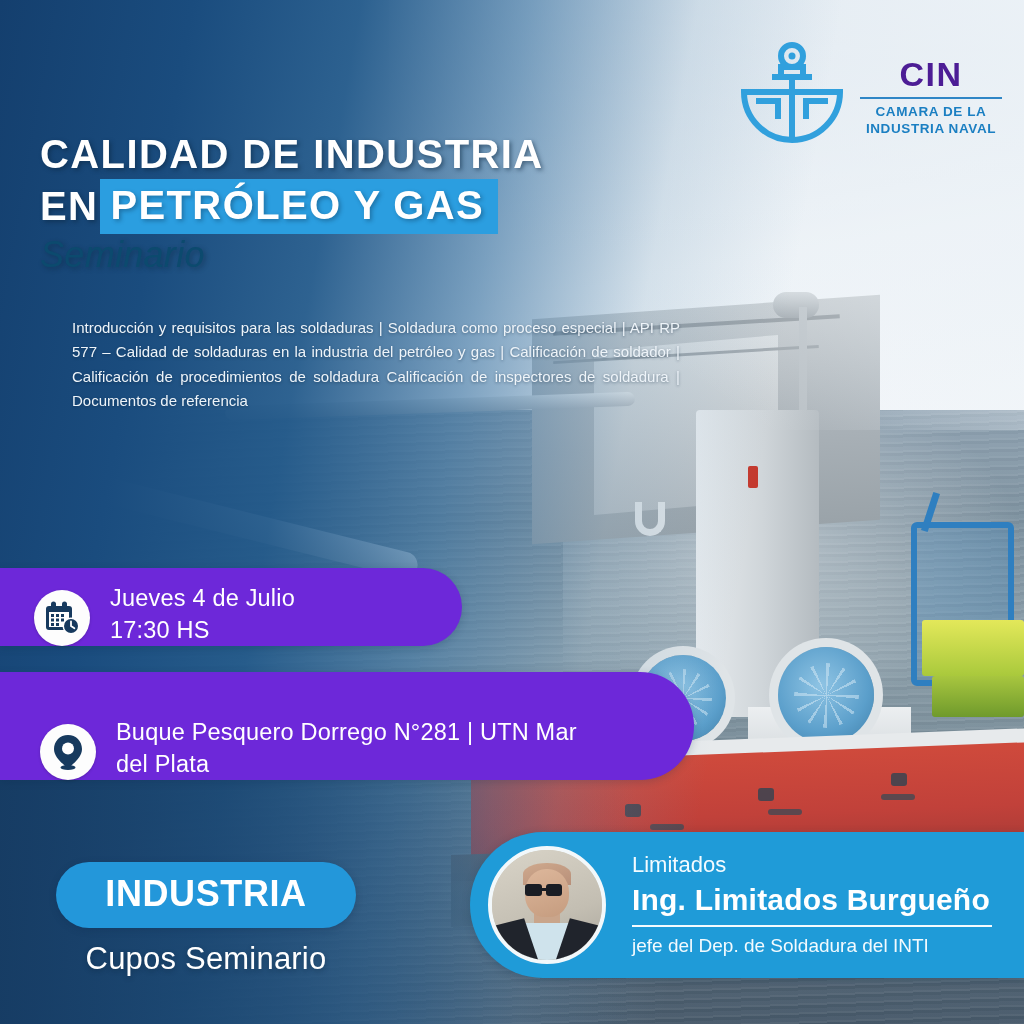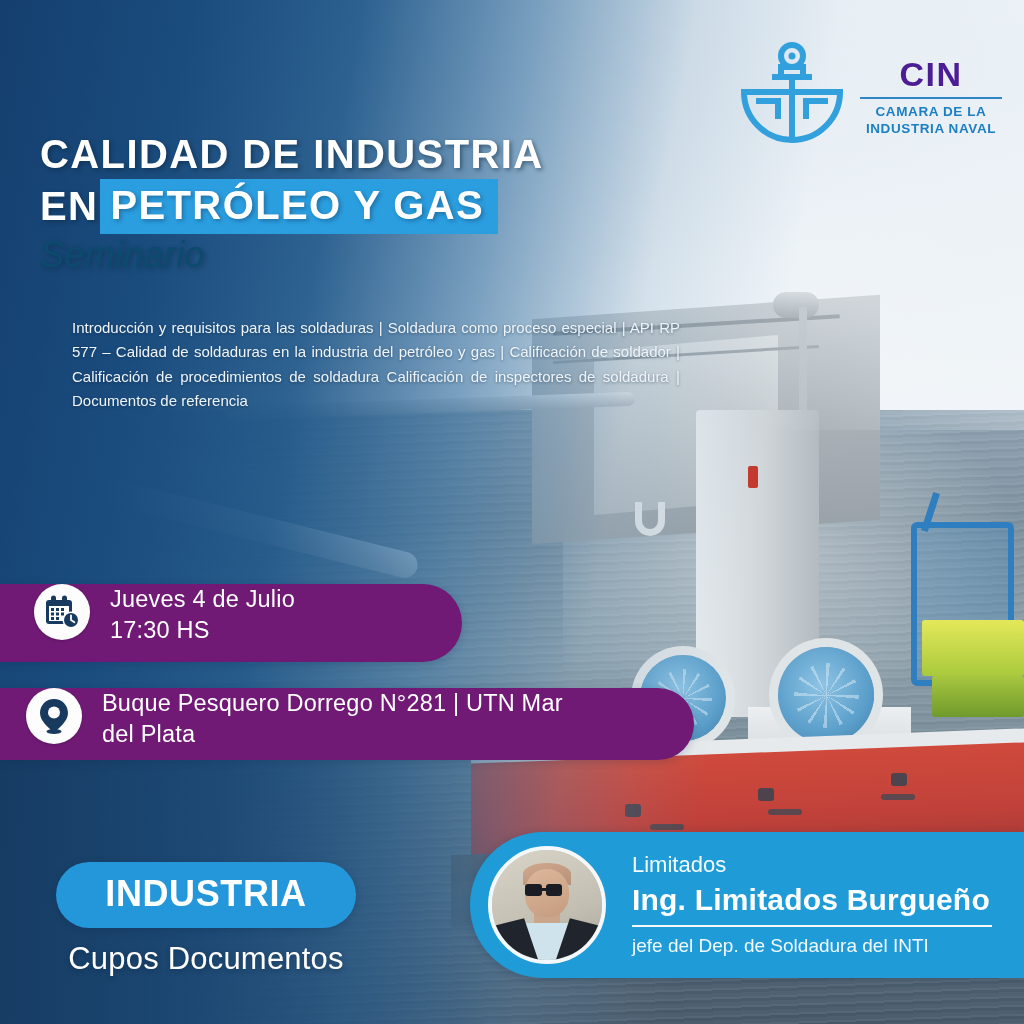--- a/index.html
+++ b/index.html
@@ -99,24 +99,24 @@
     text-shadow:2px 2px 4px rgba(10,35,60,.35);}
   .subtitle{margin-top:0;font-size:36px;font-style:italic;color:#0c4a6e;
     text-shadow:2px 2px 5px rgba(10,35,60,.45);letter-spacing:.3px;}
 
   
   .desc{position:absolute;left:32px;top:316px;width:608px;
     font-size:15px;line-height:1.62;color:#eef4f9;text-align:justify;
     text-shadow:0 1px 3px rgba(10,35,60,.45);margin-left:40px;}
 
   
-  .banner{position:absolute;left:0;display:flex;align-items:flex-start;gap:20px;
-    background:#701a75;border-radius:0 60px 60px 0;box-shadow:0 2px 8px rgba(10,40,70,.2);margin-top:16px;}
+  .banner{position:absolute;left:0;display:flex;align-items:flex-end;gap:20px;
+    background:#6d28d9;border-radius:0 60px 60px 0;box-shadow:0 2px 8px rgba(10,40,70,.2);}
   .banner.date{top:568px;width:462px;height:78px;padding-left:34px;}
-  .banner.place{top:672px;width:694px;height:72px;padding-left:26px;}
+  .banner.place{top:672px;width:694px;height:108px;padding-left:40px;}
   .badge{flex:0 0 auto;width:56px;height:56px;border-radius:50%;background:#fdfdfd;
     display:flex;align-items:center;justify-content:center;box-shadow:0 1px 3px rgba(0,0,0,.18);}
   .badge svg{display:block;}
   .banner-txt{font-size:23.5px;color:#fff;line-height:1.34;letter-spacing:.2px;}
   .banner.place .banner-txt{max-width:600px;}
 
   
   .free-wrap{position:absolute;left:56px;top:862px;width:300px;text-align:center;}
   .free-pill{background:#2397da;border-radius:34px;padding:11px 0 13px;
     font-size:36px;font-weight:bold;color:#fff;letter-spacing:.6px;
@@ -271,21 +271,21 @@
       </svg>
     </span>
     <div class="banner-txt">
       <div>Buque  Pesquero  Dorrego  N°281  |  UTN  Mar</div>
       <div>del Plata</div>
     </div>
   </div>
 
   <div class="free-wrap">
     <div class="free-pill">INDUSTRIA</div>
-    <div class="free-sub">Cupos Documentos</div>
+    <div class="free-sub">Cupos Seminario</div>
   </div>
 
   <div class="speaker">
     <div class="avatar">
       <div class="av-bg"></div>
       <div class="av-neck"></div>
       <div class="av-shirt"></div>
       <div class="av-jacketL"></div>
       <div class="av-jacketR"></div>
       <div class="av-head"></div>

